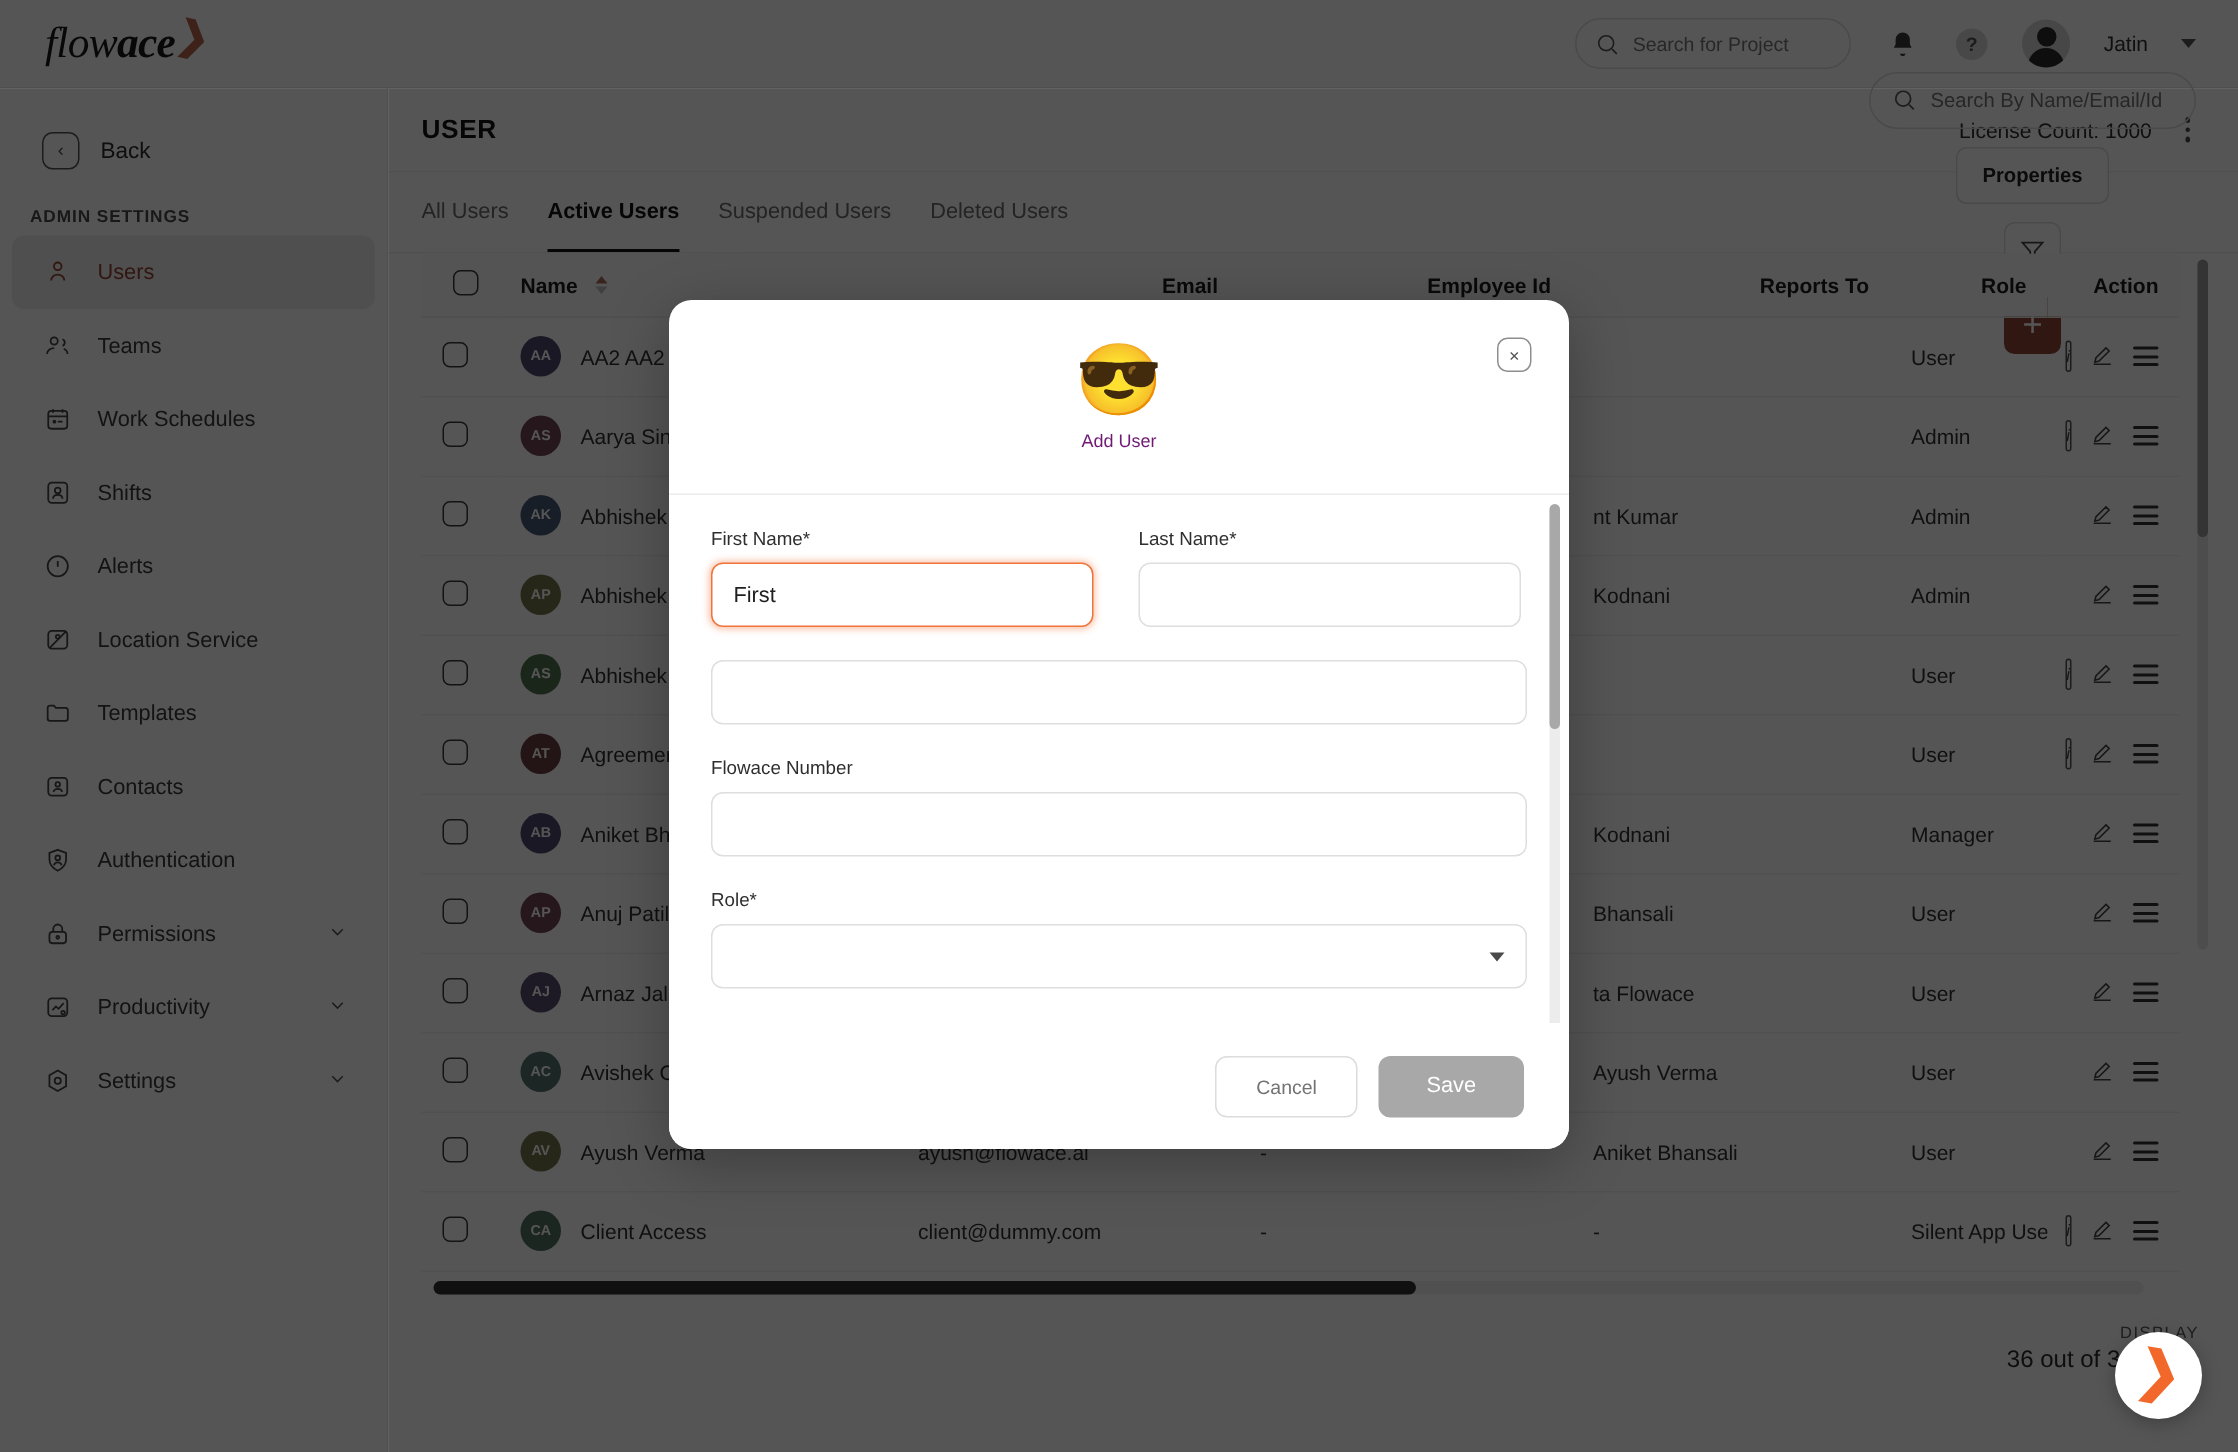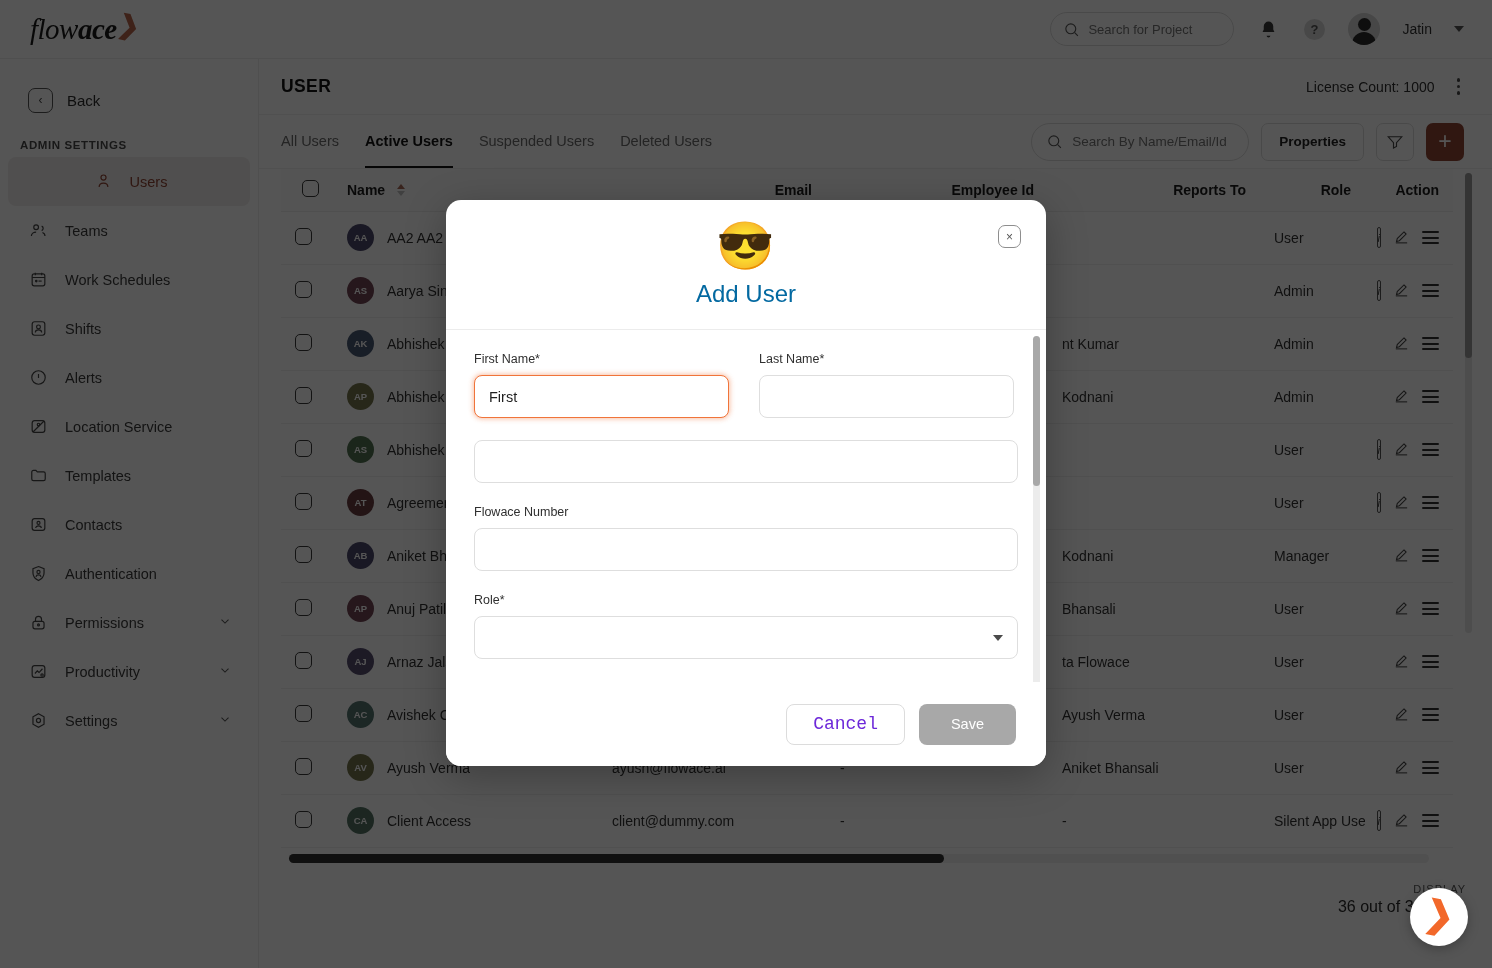--- a/index.html
+++ b/index.html
@@ -85,21 +85,21 @@
   .back-label { font-size: 15px; font-weight: 400; color: #2c2c2c; }
   .section-title {
     font-size: 11.5px; font-weight: 700; color: #4a4a4a; letter-spacing: 0.6px;
     margin: 20px 0 6px 20px;
   }
   .nav-item {
     display: flex; align-items: center; height: 49px; padding: 0 18px 0 20px;
     gap: 16px; cursor: pointer; border-radius: 8px; margin: 0 8px;
     font-size: 14.5px; color: #3a3a3a;
   }
-  .nav-item.active { background: #f4ece9; color: #c0381a; font-weight: 500; justify-content: center; }
+  .nav-item.active { background: #f4ece9; color: #c0381a; font-weight: 500; }
   .nav-item.active .nav-ico svg { stroke: #c0381a; }
   .nav-ico { width: 21px; height: 21px; display: flex; align-items: center; justify-content: center; flex: 0 0 21px; }
   .nav-ico svg { width: 19px; height: 19px; fill: none; stroke: #444; stroke-width: 1.5; }
   .nav-chev { margin-left: auto; }
   .nav-chev svg { width: 14px; height: 14px; stroke: #555; stroke-width: 1.8; fill: none; }
 
   
   .main { position: absolute; left: 259px; top: 59px; width: 1233px; height: 909px; background: #fff; }
   .page-head {
     height: 56px; display: flex; align-items: center; padding: 0 28px 0 22px;
@@ -111,21 +111,21 @@
   .kebab { display: flex; flex-direction: column; gap: 3px; cursor: pointer; padding: 4px; }
   .kebab i { width: 3.5px; height: 3.5px; border-radius: 50%; background: #4a4a4a; display: block; }
 
   .tabsrow { height: 54px; display: flex; align-items: center; padding: 0 28px 0 22px; border-bottom: 1px solid #efefef; }
   .tabs { display: flex; align-items: center; gap: 26px; height: 100%; }
   .tab {
     font-size: 14.5px; color: #6a6a6a; cursor: pointer; height: 100%;
     display: flex; align-items: center; border-bottom: 2.5px solid transparent;
   }
   .tab.active { color: #141414; font-weight: 700; border-bottom-color: #141414; }
-  .tabsrow-right { margin-left: auto; display: flex; align-items: center; gap: 12px; }
+  .tabsrow-right { margin-left: auto; display: flex; align-items: center; gap: 12px; flex-direction: column; }
   .tbl-search {
     width: 218px; height: 38px; border: 1px solid #dcdcdc; border-radius: 20px;
     display: flex; align-items: center; padding: 0 14px; gap: 9px;
   }
   .tbl-search input {
     border: 0; outline: 0; font-size: 13.5px; color: #666; width: 160px;
     font-family: "Liberation Sans", sans-serif; background: transparent;
   }
   .btn-props {
     height: 38px; padding: 0 17px; border: 1px solid #dcdcdc; border-radius: 7px;
@@ -206,21 +206,21 @@
     position: absolute; left: 446px; top: 200px; width: 600px; height: 566px;
     background: #fff; border-radius: 15px; z-index: 100;
     box-shadow: 0 10px 40px rgba(0,0,0,.28); overflow: hidden;
     display: flex; flex-direction: column;
   }
   .modal-head {
     height: 130px; display: flex; flex-direction: column; align-items: center;
     justify-content: center; border-bottom: 1px solid #ececec; position: relative;
   }
   .emoji { font-size: 47px; line-height: 1; }
-  .modal-title { font-size: 24px; color: #0369a1; margin-top: 11px; }
+  .modal-title { font-size: 12px; color: #701a75; margin-top: 11px; }
   .close-x {
     position: absolute; right: 25px; top: 25px; width: 23px; height: 23px;
     border: 1.4px solid #8e8e8e; border-radius: 7px; cursor: pointer;
     display: flex; align-items: center; justify-content: center;
     font-size: 12px; color: #555; background: #fff;
   }
   .modal-body {
     flex: 1; padding: 22px 28px 0 28px; overflow: hidden; position: relative;
   }
   .mscroll {
@@ -247,22 +247,22 @@
     font-size: 14.5px; color: #1f1f1f; cursor: pointer;
   }
   .fselect .sc { margin-left: auto; width: 0; height: 0;
     border-left: 5px solid transparent; border-right: 5px solid transparent; border-top: 6px solid #4a4a4a; }
   .modal-foot {
     height: 84px; display: flex; align-items: center; justify-content: flex-end;
     gap: 14px; padding: 0 30px; background: #fff;
   }
   .btn-cancel {
     height: 41px; padding: 0 26px; border: 1px solid #dcdcdc; border-radius: 8px;
-    background: #fff; font-size: 18px; color: #6d28d9; cursor: pointer;
-    font-family: Liberation Mono, monospace;
+    background: #fff; font-size: 13px; color: #737373; cursor: pointer;
+    font-family: Liberation Sans, sans-serif;
   }
   .btn-save {
     height: 41px; padding: 0 32px; border: 0; border-radius: 8px;
     background: #a8a8a8; color: #fff; font-size: 14.5px; font-weight: 400;
     cursor: default; font-family: "Liberation Sans", sans-serif;
   }
 
   
   .chatbtn {
     position: absolute; right: 24px; bottom: 22px; width: 58px; height: 58px;

